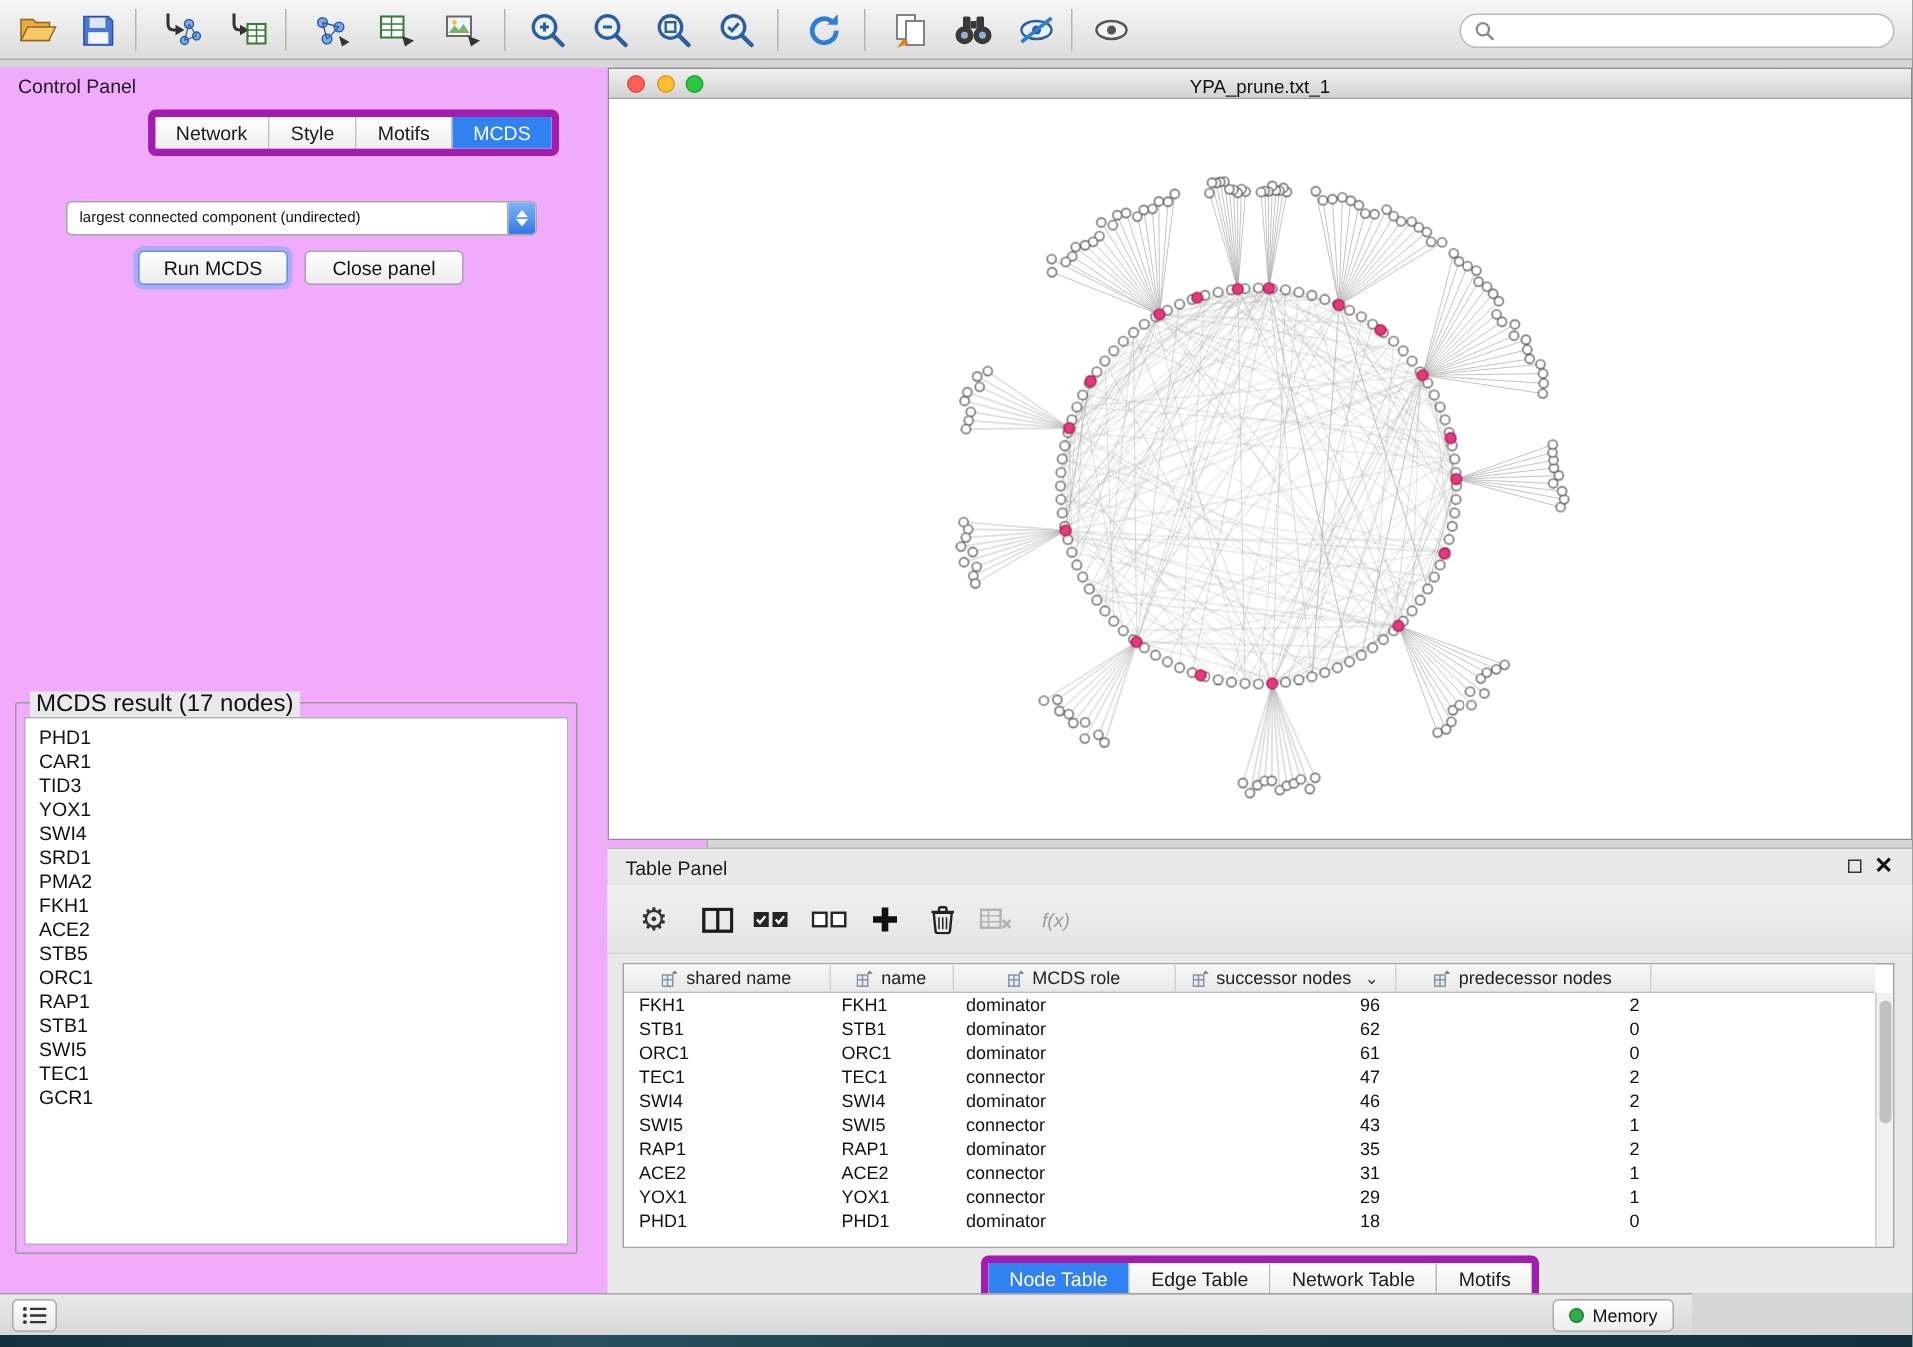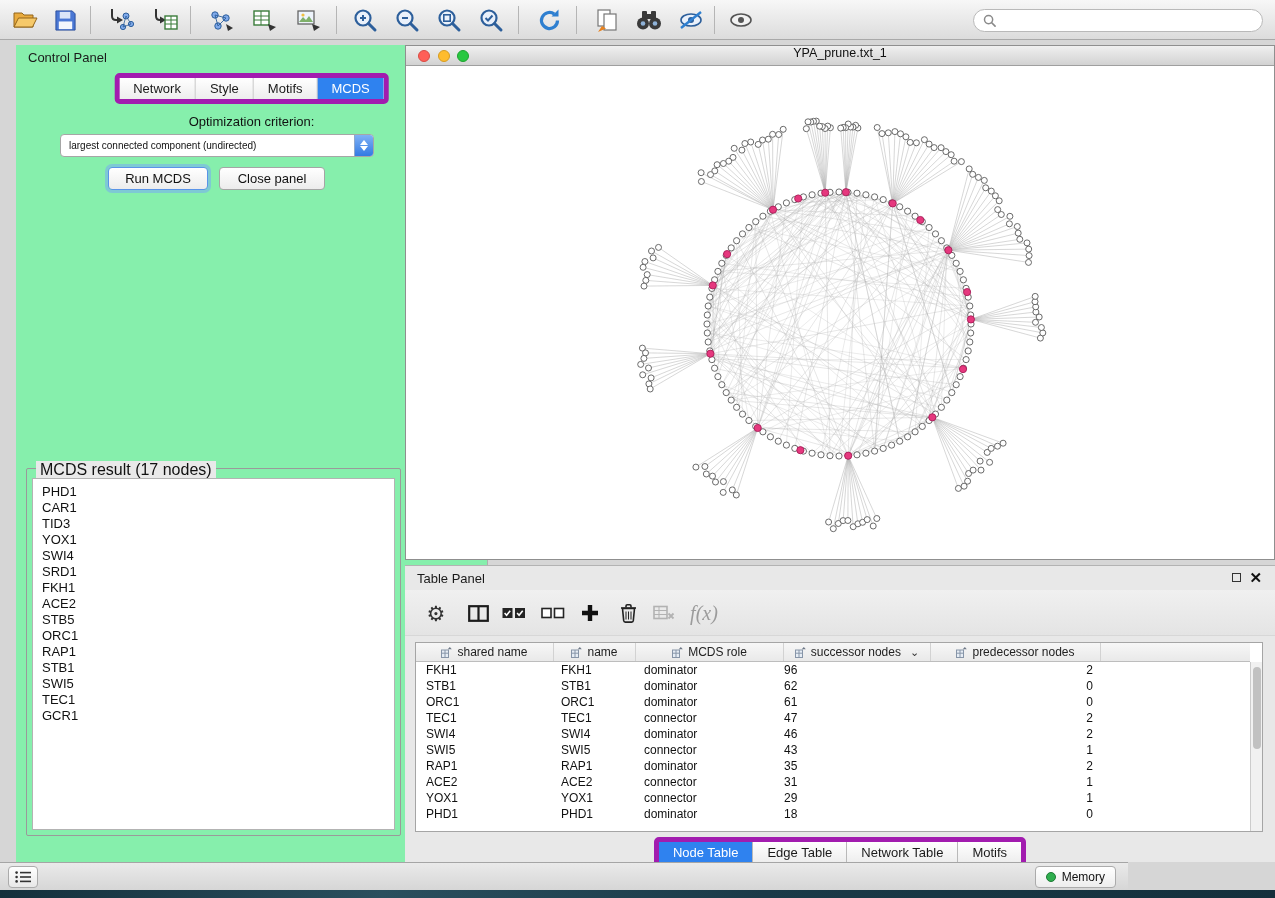--- a/index.html
+++ b/index.html
@@ -10,21 +10,21 @@
   
   #toolbar{position:absolute;left:0;top:0;width:1275px;height:40px;
     background:linear-gradient(#f7f7f7,#dcdcdc);border-bottom:1px solid #a9a9a9}
   .tbi{position:absolute;top:4px;width:38px;height:32px;display:flex;align-items:center;justify-content:center;border-radius:5px}
   .tsep{position:absolute;top:6px;width:1px;height:28px;background:#b5b5b5}
   #searchbox{position:absolute;left:973px;top:9px;width:290px;height:23px;background:#fff;
     border:1px solid #b9b9b9;border-radius:12px;display:flex;align-items:center;padding:0 9px;gap:5px}
   #searchbox input{border:none;outline:none;flex:1;font-size:12px;background:transparent;font-family:inherit}
 
   
-  #control-panel{position:absolute;left:16px;top:45px;width:472px;height:817px;background:#86efac;border-right:1px solid #aeaeae}
+  #control-panel{position:absolute;left:0;top:45px;width:472px;height:817px;background:#f0abfc;border-right:1px solid #aeaeae}
   .panel-title{position:absolute;left:12px;top:5px;font-size:13px;color:#1a1a1a}
   .float-btn{position:absolute;width:9px;height:9px;border:1.5px solid #333;background:transparent}
   .close-x{position:absolute;font-size:15px;font-weight:bold;color:#111;line-height:12px}
   .segbar{display:flex;border:5px solid #a21caf;border-radius:5px;overflow:hidden;background:#fff}
   #control-tabs{position:absolute;top:28px;left:50%;transform:translateX(-50%)}
   .seg{padding:3px 14px;font-size:13px;color:#1a1a1a;background:linear-gradient(#ffffff,#ededed);border-right:1px solid #b9b9b9;white-space:nowrap}
   .seg:last-child{border-right:none}
   .seg-active{background:#2f82ef;color:#fff}
   .opt-label{position:absolute;top:69px;left:0;width:100%;text-align:center;font-size:13px;color:#111}
   .combo{position:absolute;left:44px;top:89px;width:314px;height:23px;background:#fff;border:1px solid #a6a6a6;
@@ -38,47 +38,47 @@
   #closep-btn{left:203px;top:122px;width:106px}
   .groupbox{position:absolute;left:10px;top:423px;width:375px;height:368px;border:1px solid #9a9a9a;border-radius:2px}
   .groupbox-title{position:absolute;top:-8px;left:9px;background:#e9e9e9;padding:0 4px;font-size:16px;color:#111}
   .mcds-list{position:absolute;left:5px;top:9px;right:5px;bottom:5px;background:#fff;border:1px solid #b3b3b3;
     overflow:hidden;padding:5px 0 0 9px}
   .mcds-item{font-size:13px;line-height:16px;color:#111}
 
   
   #network-panel{position:absolute;left:405px;top:45px;width:870px;height:515px;border:1px solid #8f8f8f;background:#fff}
   #net-titlebar{position:absolute;left:0;top:0;width:100%;height:20px;background:linear-gradient(#f0f0f0,#d2d2d2);
-    border-bottom:1px solid #9f9f9f;display:flex;align-items:flex-start;justify-content:center;font-size:12.5px;color:#111}
+    border-bottom:1px solid #9f9f9f;display:flex;align-items:flex-end;justify-content:center;font-size:12.5px;color:#111}
   .tl{position:absolute;top:4px;width:12px;height:12px;border-radius:50%}
   #tl-red{left:12px;background:#ff5f57;border:1px solid #d84b44}
   #tl-yellow{left:32px;background:#febc2e;border:1px solid #d69c21}
   #tl-green{left:51px;background:#28c840;border:1px solid #1da32f}
   #net-canvas{position:absolute;left:0;top:20px;width:868px;height:493px;background:#fff}
 
   
   #table-panel{position:absolute;left:405px;top:565px;width:870px;height:297px;background:#e8e8e8;border-top:1px solid #b3b3b3}
   #tp-toolbar{position:absolute;left:0;top:24px;width:100%;height:46px;background:linear-gradient(#f0f0f0,#e4e4e4);border-bottom:1px solid #d7d7d7}
   .tpi{position:absolute;top:7px;width:34px;height:32px;display:flex;align-items:center;justify-content:center}
   .gear-glyph{font-size:21px;color:#333;line-height:1}
-  .fx{font-family:Liberation Serif, serif;font-style:italic;font-size:20px;color:#9b9b9b}
+  .fx{font-family:Liberation Sans, sans-serif;font-style:italic;font-size:13px;color:#9b9b9b}
   #ttable{position:absolute;left:10px;top:76px;width:848px;height:190px;background:#fff;border:1px solid #a5a5a5}
   #thead{position:absolute;left:0;top:0;right:12px;height:19px;background:linear-gradient(#f7f7f7,#e9e9e9);
     border-bottom:1px solid #bdbdbd;display:flex}
   .th{display:flex;align-items:center;justify-content:center;gap:5px;font-size:12px;color:#222;
     border-right:1px solid #d2d2d2;height:100%;white-space:nowrap}
   .hdr-caret{font-size:11px;color:#333;margin-left:4px}
   .h0{width:138px}.h1{width:82px}.h2{width:148px}.h3{width:147px}.h4{width:170px}.hfill{flex:1;border-right:none}
   #tbody{position:absolute;left:0;top:19px;right:12px;bottom:0;overflow:hidden;background:#fff}
   .tr{display:flex;height:16px;align-items:center}
   .td{font-size:12px;color:#111;white-space:nowrap;overflow:hidden}
   .c0{width:138px;padding-left:10px}
   .c1{width:82px;padding-left:7px}
   .c2{width:148px;padding-left:8px}
-  .c3{width:147px;padding-right:11px}
+  .c3{width:147px;text-align:right;padding-right:11px}
   .c4{width:170px;text-align:right;padding-right:8px}
   #tscroll{position:absolute;right:0;top:19px;bottom:0;width:12px;background:#f1f1f1;border-left:1px solid #ccc}
   #tthumb{position:absolute;left:1.5px;top:5px;width:8px;height:82px;background:#c1c1c1;border-radius:5px}
   #table-tabs{position:absolute;left:0;top:271px;width:100%;display:flex;justify-content:center}
 
   
   #statusbar{position:absolute;left:0;top:862px;width:1128px;height:28px;
     background:linear-gradient(#eaeaea,#d6d6d6);border-top:1px solid #a5a5a5}
   #list-btn{position:absolute;left:8px;top:3px;width:30px;height:22px;background:linear-gradient(#fff,#e8e8e8);
     border:1px solid #ababab;border-radius:4px;display:flex;align-items:center;justify-content:center}
@@ -240,21 +240,20 @@
     <span class="float-btn" style="right:36px;top:7px"></span>
     <span class="close-x" style="right:14px;top:6px">✕</span>
 
     <div class="segbar" id="control-tabs">
         <div class="seg">Network</div>
         <div class="seg">Style</div>
         <div class="seg">Motifs</div>
         <div class="seg seg-active">MCDS</div>
       </div>
 
-    <div class="opt-label">Optimization criterion:</div>
 
     <div class="combo">
       <span class="combo-text">largest connected component (undirected)</span>
       <span class="combo-stepper">
         <svg width="8" height="5" viewBox="0 0 8 5">
             <path d="M0 5l4-5 4 5z" fill="#fff"></path>
           </svg>
         <svg width="8" height="5" viewBox="0 0 8 5">
             <path d="M0 0l4 5 4-5z" fill="#fff"></path>
           </svg>
@@ -266,20 +265,21 @@
 
     <div class="groupbox">
       <span class="groupbox-title">MCDS result (17 nodes)</span>
       <div class="mcds-list">
           <div class="mcds-item">PHD1</div>
           <div class="mcds-item">CAR1</div>
           <div class="mcds-item">TID3</div>
           <div class="mcds-item">YOX1</div>
           <div class="mcds-item">SWI4</div>
           <div class="mcds-item">SRD1</div>
+          <div class="mcds-item">PMA2</div>
           <div class="mcds-item">FKH1</div>
           <div class="mcds-item">ACE2</div>
           <div class="mcds-item">STB5</div>
           <div class="mcds-item">ORC1</div>
           <div class="mcds-item">RAP1</div>
           <div class="mcds-item">STB1</div>
           <div class="mcds-item">SWI5</div>
           <div class="mcds-item">TEC1</div>
           <div class="mcds-item">GCR1</div>
         </div>

